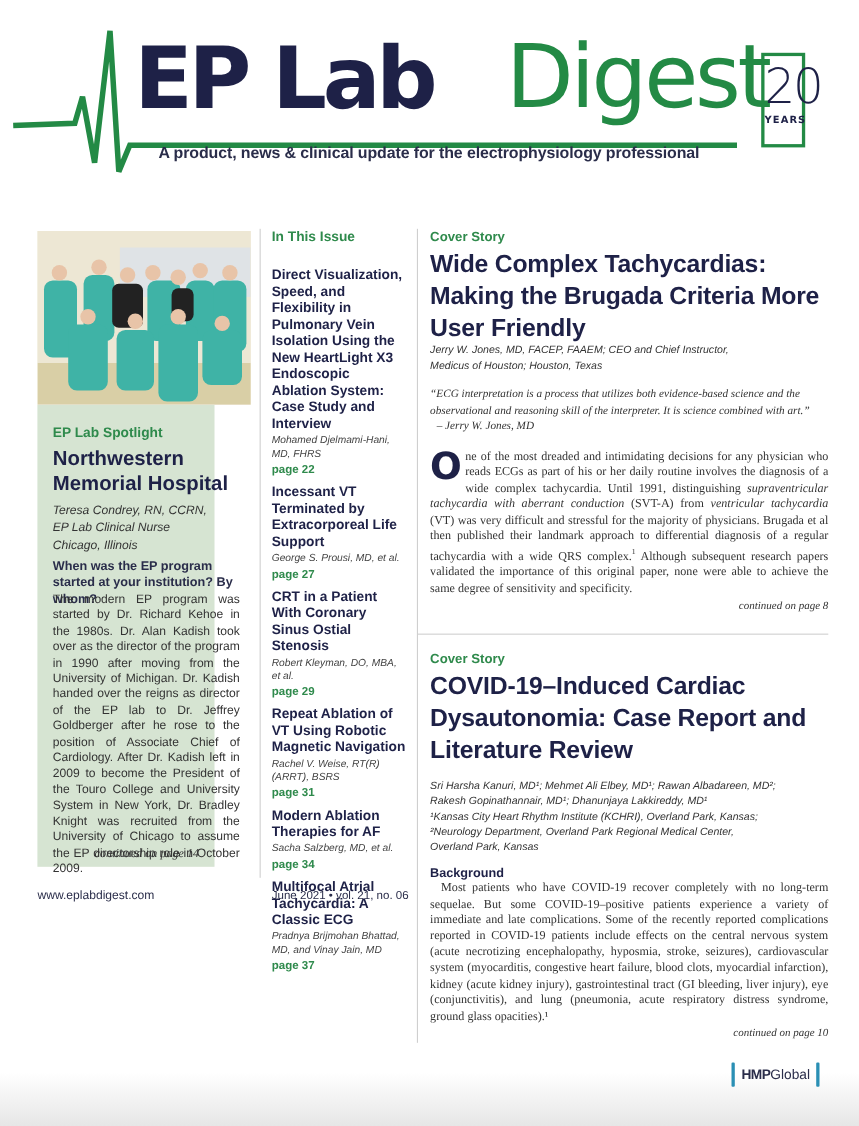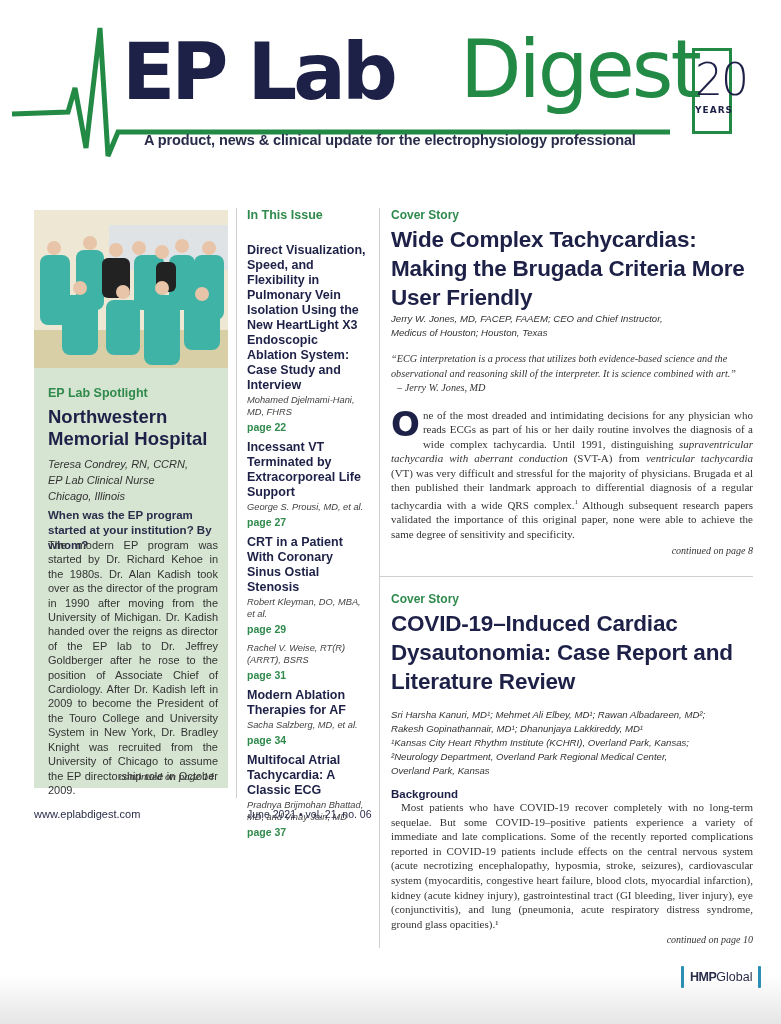--- a/index.html
+++ b/index.html
@@ -9,21 +9,21 @@
   
   #ecg{position:absolute;left:0;top:0;width:781px;height:200px;}
   .mast-ep{position:absolute;left:122px;top:33px;font-family:"DejaVu Sans",sans-serif;font-weight:bold;font-size:78px;letter-spacing:-4px;color:#1e2147;line-height:1;}
   .mast-digest{position:absolute;left:430px;top:30px;font-family:"DejaVu Sans",sans-serif;font-size:80px;letter-spacing:-3px;color:#238a45;line-height:1;margin-left:30px;}
   .years-box{position:absolute;left:692px;top:48px;width:40px;height:86px;border:3px solid #238a45;box-sizing:border-box;text-align:center;}
   .years-num{font-family:"DejaVu Sans",sans-serif;font-weight:200;font-size:44px;letter-spacing:-2px;color:#1e2147;line-height:50px;margin-top:4px;}
   .years-lbl{font-family:"DejaVu Sans",sans-serif;font-weight:bold;font-size:9px;letter-spacing:1px;color:#1e2147;}
   .tagline{position:absolute;left:144px;top:132px;font-size:14.5px;font-weight:bold;color:#2a2d4a;letter-spacing:-0.1px;}
   
   .photo{position:absolute;left:34px;top:210px;width:194px;height:158px;overflow:hidden;background:#efe9d6;}
-  .spot{position:absolute;left:34px;top:368px;width:194px;height:420px;background:#d6e4d2;}
+  .spot{position:absolute;left:34px;top:368px;width:161px;height:420px;background:#d6e4d2;}
   .spot-kicker{position:absolute;left:14px;top:18px;font-size:12.5px;font-weight:bold;color:#2f8a4c;}
   .spot-title{position:absolute;left:14px;top:38px;width:176px;font-size:18.5px;font-weight:bold;color:#1e2147;line-height:22px;}
   .spot-author{position:absolute;left:14px;top:88px;width:176px;font-size:11px;font-style:italic;color:#333;line-height:16px;}
   .spot-q{position:absolute;left:14px;top:140px;width:176px;font-size:11.5px;font-weight:bold;color:#2a2d4a;line-height:15px;}
   .spot-body{position:absolute;left:14px;top:170px;width:170px;font-size:11px;color:#333;line-height:14.4px;text-align:justify;hyphens:auto;}
   .spot-cont{position:absolute;right:14px;top:402px;font-family:"Liberation Serif",serif;font-style:italic;font-size:11px;color:#333;}
   .url{position:absolute;left:34px;top:808px;font-size:11px;color:#2a2d4a;}
   
   .vdiv1{position:absolute;left:236px;top:208px;width:1px;height:590px;background:#cfcfcf;}
   .issue{position:absolute;left:247px;top:208px;width:122px;}
@@ -38,21 +38,21 @@
   .story{position:absolute;left:391px;width:362px;}
   .kicker{font-size:12px;font-weight:bold;color:#2f8a4c;}
   .headline{font-size:22.5px;font-weight:bold;color:#1e2147;line-height:29px;margin-top:3px;letter-spacing:-0.2px;}
   .byline{font-size:9.6px;font-style:italic;color:#333;line-height:14px;}
   .quote{font-family:"Liberation Serif",serif;font-style:italic;font-size:10.2px;color:#333;line-height:14.5px;}
   .body{font-family:"Liberation Serif",serif;font-size:11px;color:#333;line-height:14.6px;text-align:justify;}
   .dropcap{float:left;font-family:"DejaVu Sans",sans-serif;font-weight:bold;font-size:34px;line-height:28px;color:#1e2147;margin:2px 3px 0 0;}
   .cont{font-family:"Liberation Serif",serif;font-style:italic;font-size:10px;color:#333;text-align:right;}
   .hdiv{position:absolute;left:380px;top:576px;width:373px;height:1px;background:#cfcfcf;}
   .bg-h{font-size:11.5px;font-weight:bold;color:#1e2147;}
-  .hmp{position:absolute;left:647px;top:966px;display:flex;align-items:center;gap:6px;padding-left:34px;}
+  .hmp{position:absolute;left:631px;top:966px;display:flex;align-items:center;gap:6px;padding-left:34px;}
   .hmp-bar{width:3px;height:22px;background:#2a8fb4;border-radius:1px;}
   .hmp-txt{font-size:12.5px;color:#2a2d4a;}
   .hmp-txt b{font-weight:bold;letter-spacing:-0.5px;}
 </style>
 </head>
 <body>
 
 <svg id="ecg" viewBox="0 0 781 200">
   <polyline points="12,114 68,112 75,88 86,148 100,28 108,156 118,132 670,132" fill="none" stroke="#238a45" stroke-width="5" stroke-linejoin="miter"></polyline>
 </svg>
@@ -125,20 +125,21 @@
     <div class="issue-title">Incessant VT Terminated by Extracorporeal Life Support</div>
     <div class="issue-auth">George S. Prousi, MD, et al.</div>
     <div class="issue-page">page 27</div>
   </div>
   <div class="issue-item">
     <div class="issue-title">CRT in a Patient With Coronary Sinus Ostial Stenosis</div>
     <div class="issue-auth">Robert Kleyman, DO, MBA, et al.</div>
     <div class="issue-page">page 29</div>
   </div>
   <div class="issue-item">
+    <div class="issue-title">Repeat Ablation of VT Using Robotic Magnetic Navigation</div>
     <div class="issue-auth">Rachel V. Weise, RT(R)(ARRT), BSRS</div>
     <div class="issue-page">page 31</div>
   </div>
   <div class="issue-item">
     <div class="issue-title">Modern Ablation Therapies for AF</div>
     <div class="issue-auth">Sacha Salzberg, MD, et al.</div>
     <div class="issue-page">page 34</div>
   </div>
   <div class="issue-item">
     <div class="issue-title">Multifocal Atrial Tachycardia: A Classic ECG</div>

